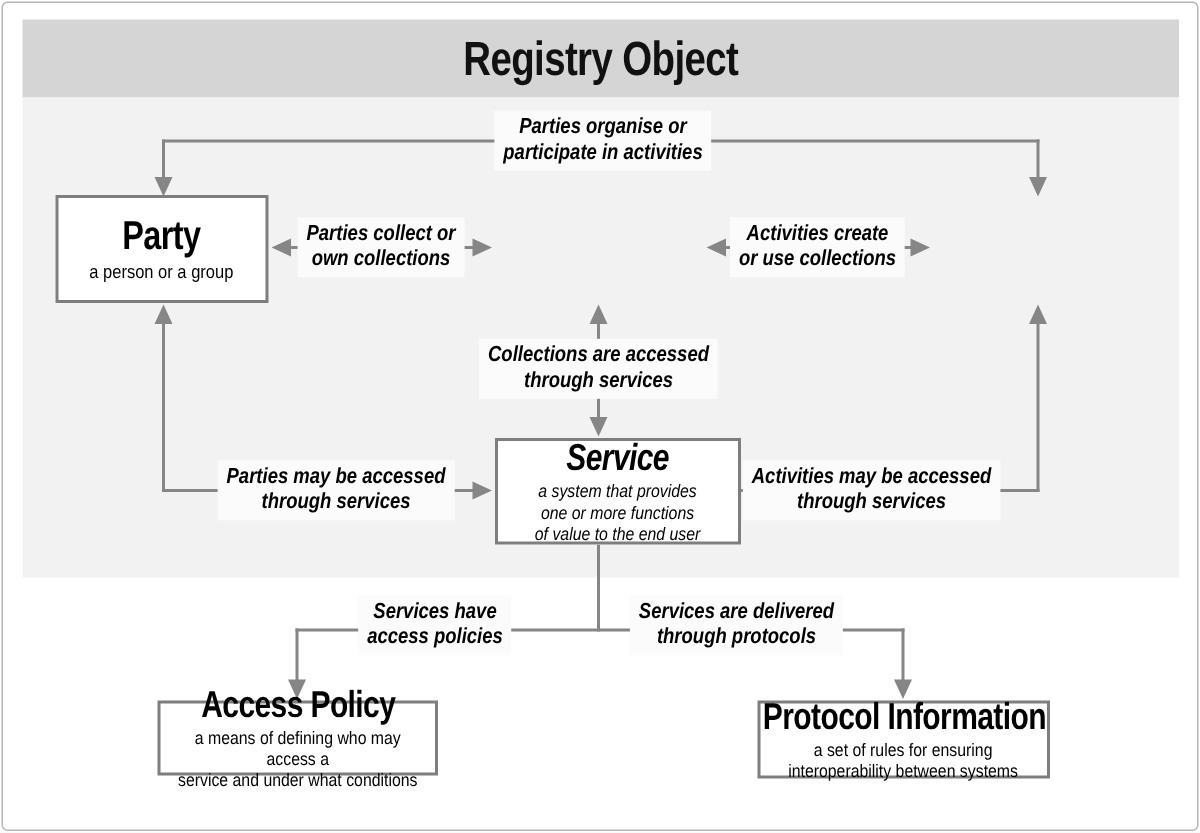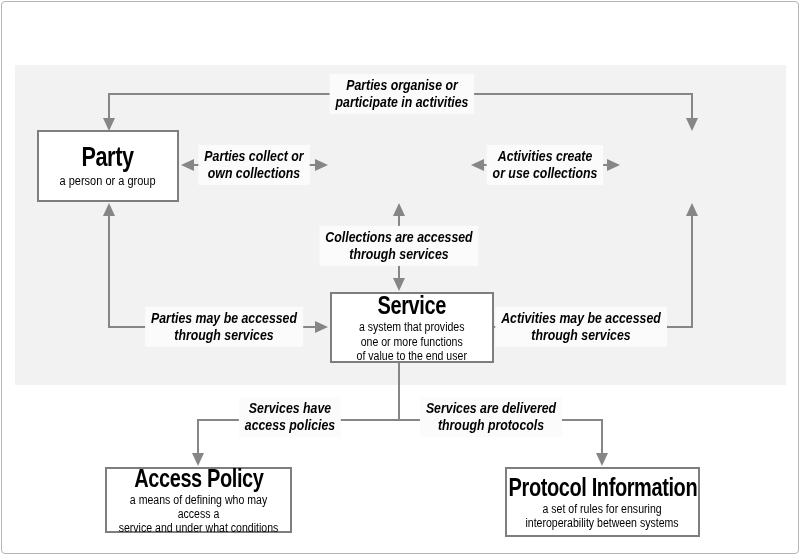--- a/index.html
+++ b/index.html
@@ -73,20 +73,23 @@
     font-size:14.5px;font-style:italic;font-weight:700;color:#000;
     line-height:1.18;text-align:center;white-space:pre-line;
     transform:translate(-50%,-50%) scaleX(.85);
   }
 </style>
 </head>
 <body>
 
 <div class="frame">
 
+  <div class="header-bar">
+    <div class="diagram-title">Registry Object</div>
+  </div>
 
   <div class="panel"></div>
 
   <div class="hline" style="left:106px;top:91px;width:585px;"></div>
   <div class="vline" style="left:106px;top:91px;height:26px;"></div>
   <div class="arr arr-down" style="left:101px;top:116px;"></div>
   <div class="vline" style="left:689px;top:91px;height:26px;"></div>
   <div class="arr arr-down" style="left:684px;top:116px;"></div>
   <div class="edge-label" style="left:400px;top:92px;">Parties organise or
 participate in activities</div>
@@ -134,32 +137,32 @@
   <div class="edge-label" style="left:489px;top:415px;">Services are delivered
 through protocols</div>
 
   <div class="node" style="left:35px;top:128px;width:142px;height:72px;">
     <div class="node-title">Party</div>
     <div class="node-subtitle">a person or a group</div>
   </div>
 
 
 
-  <div class="node" style="left:328px;top:290px;width:164px;height:71px;">
+  <div class="node" style="left:328px;top:290px;width:164px;height:71px;font-style:italic;">
     <div class="node-title" style="font-size:25px;">Service</div>
     <div class="node-subtitle" style="font-size:12px;">a system that provides
 one or more functions
 of value to the end user</div>
   </div>
 
-  <div class="node" style="left:103px;top:465px;width:187px;height:66px;">
+  <div class="node" style="left:103px;top:465px;width:187px;height:50px;">
     <div class="node-title" style="font-size:25px;">Access Policy</div>
     <div class="node-subtitle" style="font-size:12px;">a means of defining who may access a
 service and under what conditions</div>
   </div>
 
-  <div class="node" style="left:503px;top:465px;width:195px;height:70px;">
+  <div class="node" style="left:503px;top:465px;width:195px;height:52px;">
     <div class="node-title" style="font-size:25px;">Protocol Information</div>
     <div class="node-subtitle" style="font-size:12px;">a set of rules for ensuring
 interoperability between systems</div>
   </div>
 
 </div>
 
 </body></html>

